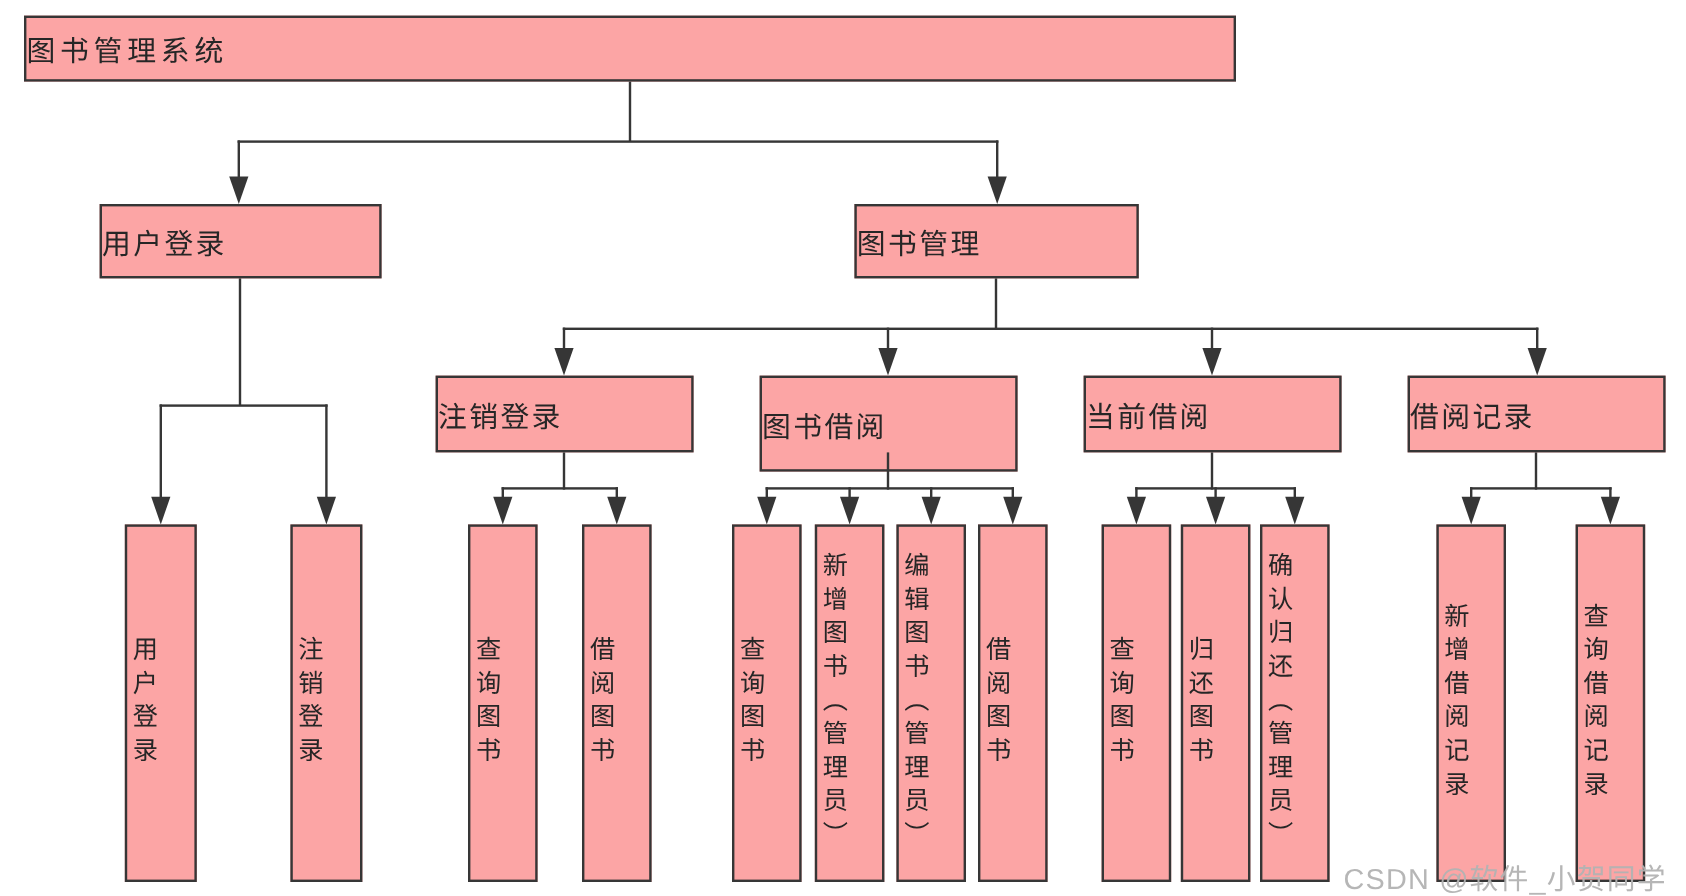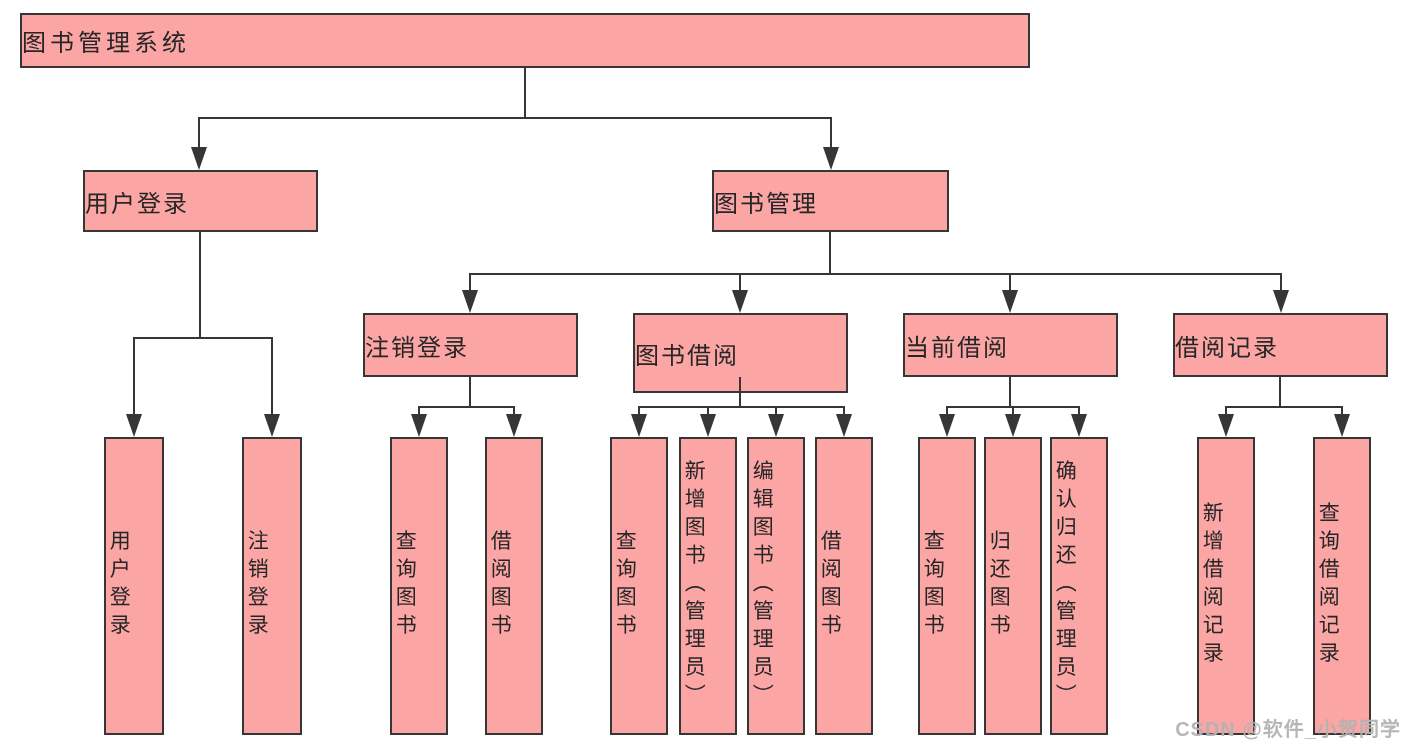--- a/index.html
+++ b/index.html
@@ -34,26 +34,25 @@
   .arrow {
     position: absolute;
     width: 0; height: 0;
     border-left: 8px solid transparent;
     border-right: 8px solid transparent;
     border-top: 23px solid #363636;
   }
   .watermark {
     position: absolute;
     top: 713px;
-    right: 4px;
-    font-size: 20px;
+    right: 16px;
+    font-size: 24px;
     letter-spacing: 1px;
     color: rgba(178,178,178,0.95);
     white-space: nowrap;
-    font-weight: bold;
   }
 </style>
 </head>
 <body>
 
 <div class="canvas">
 
   <div class="node h root" style="left:20px;top:13px;width:1010px;height:55px">
     <span class="lbl">图书管理系统</span>
   </div>

